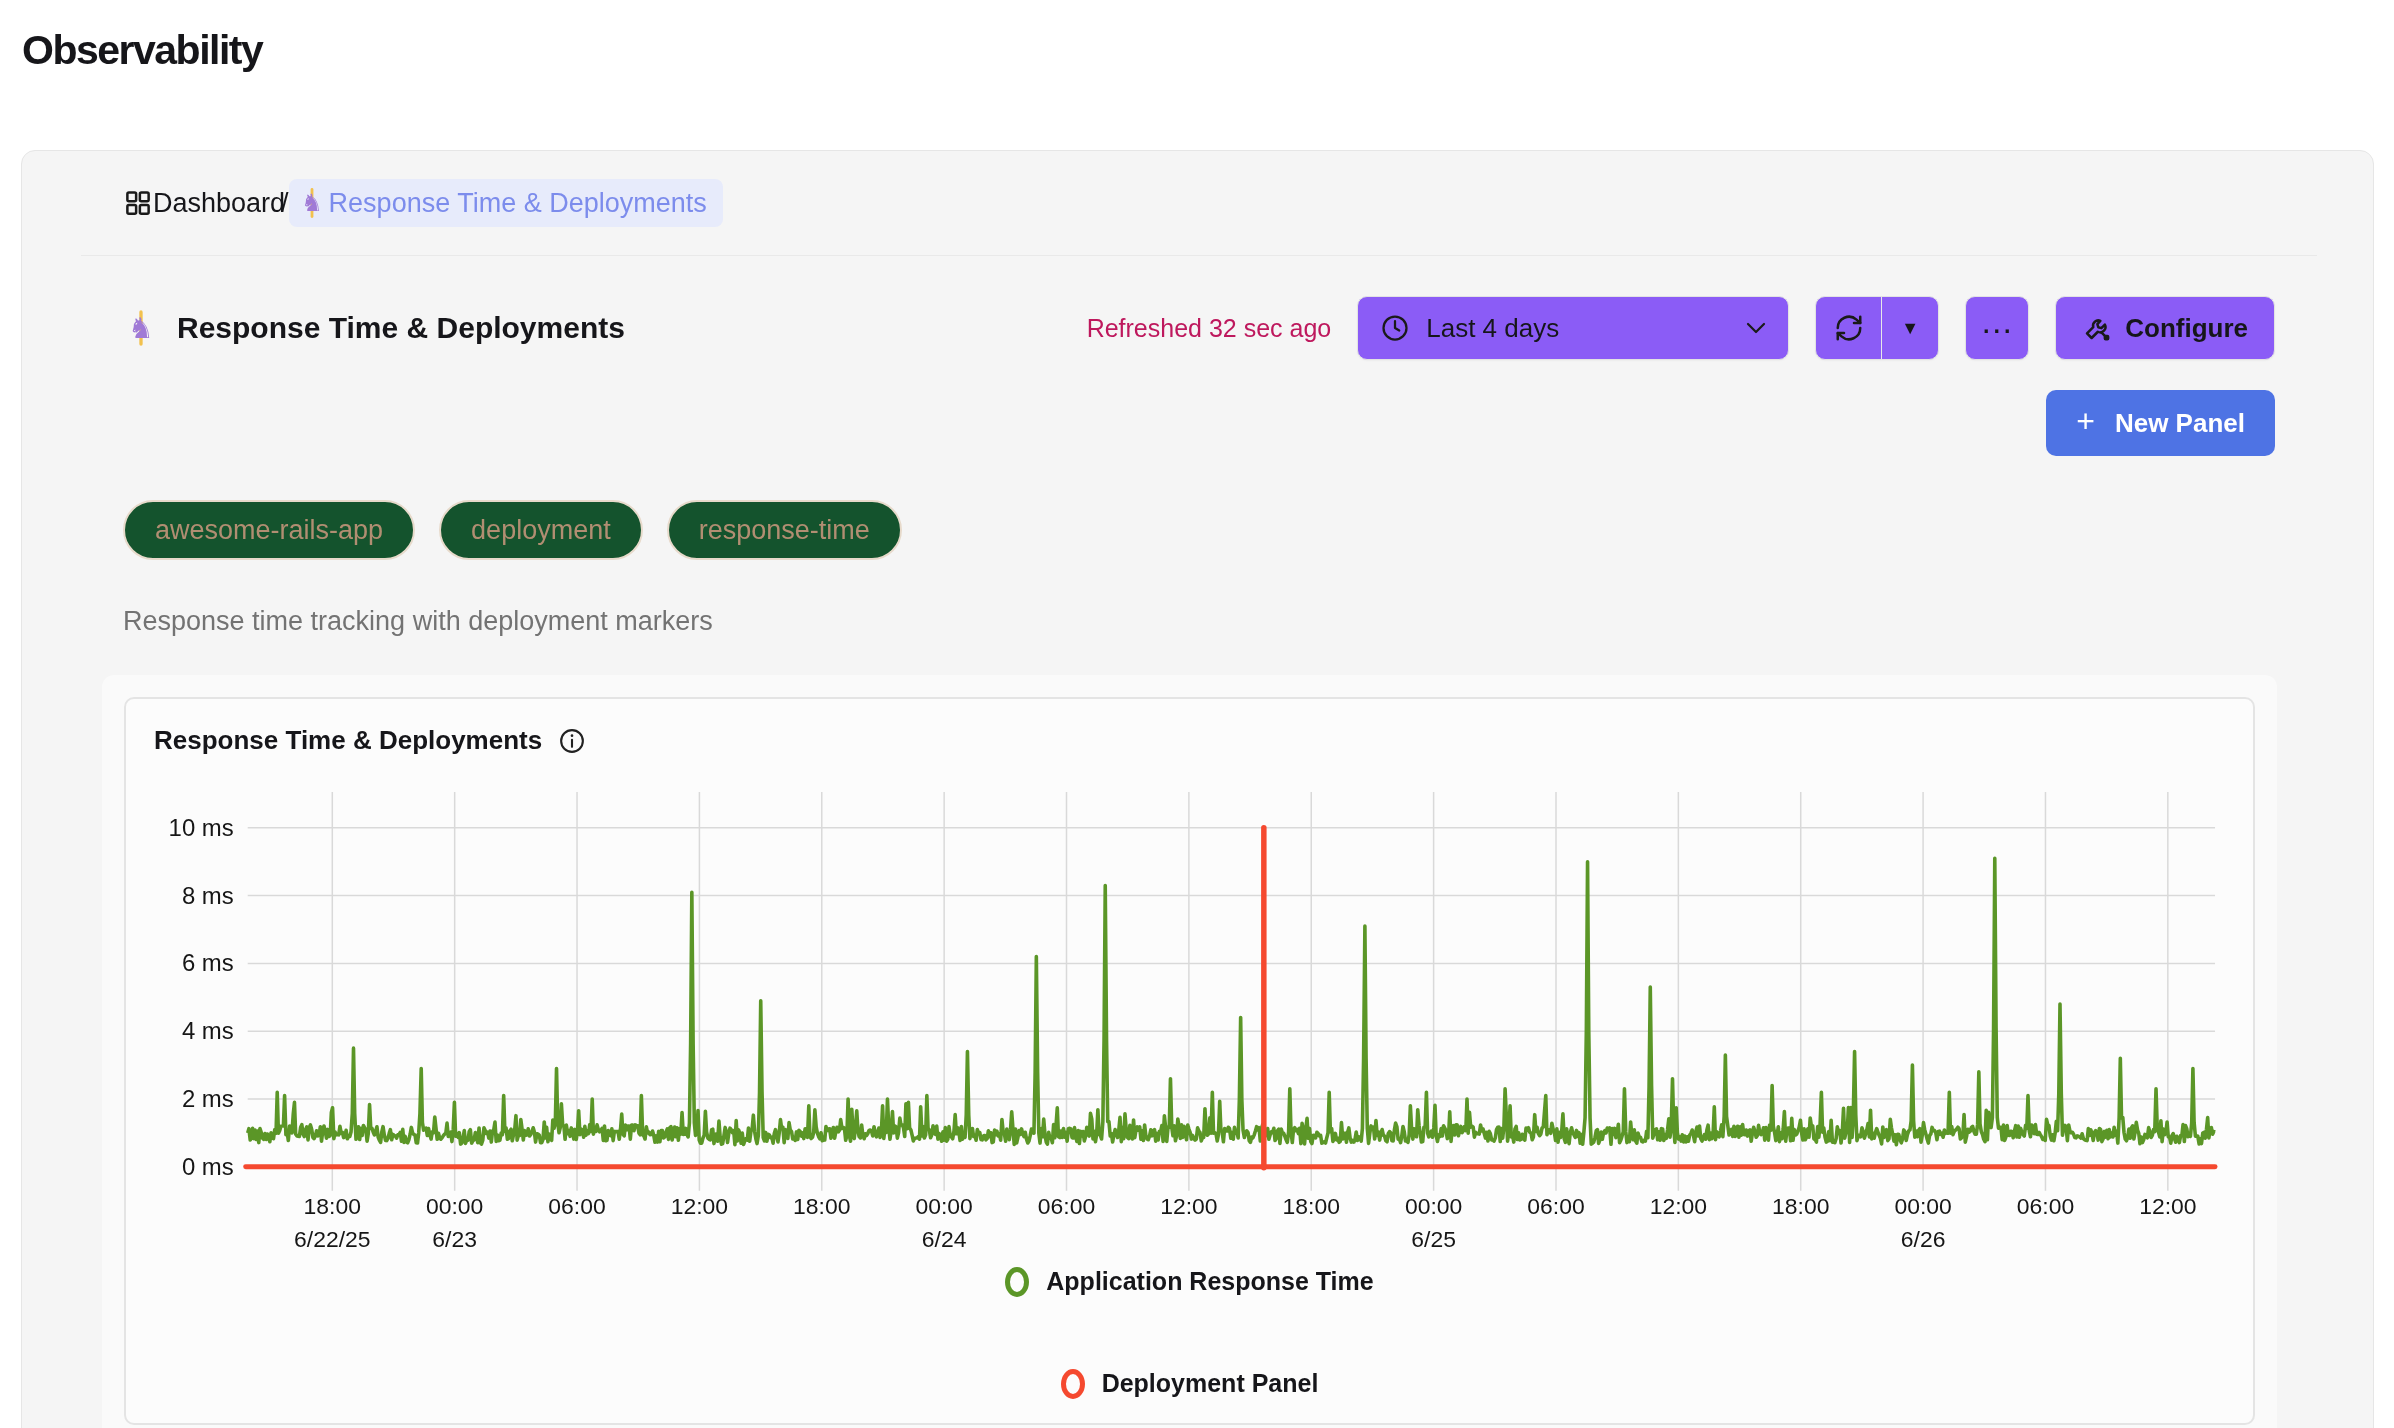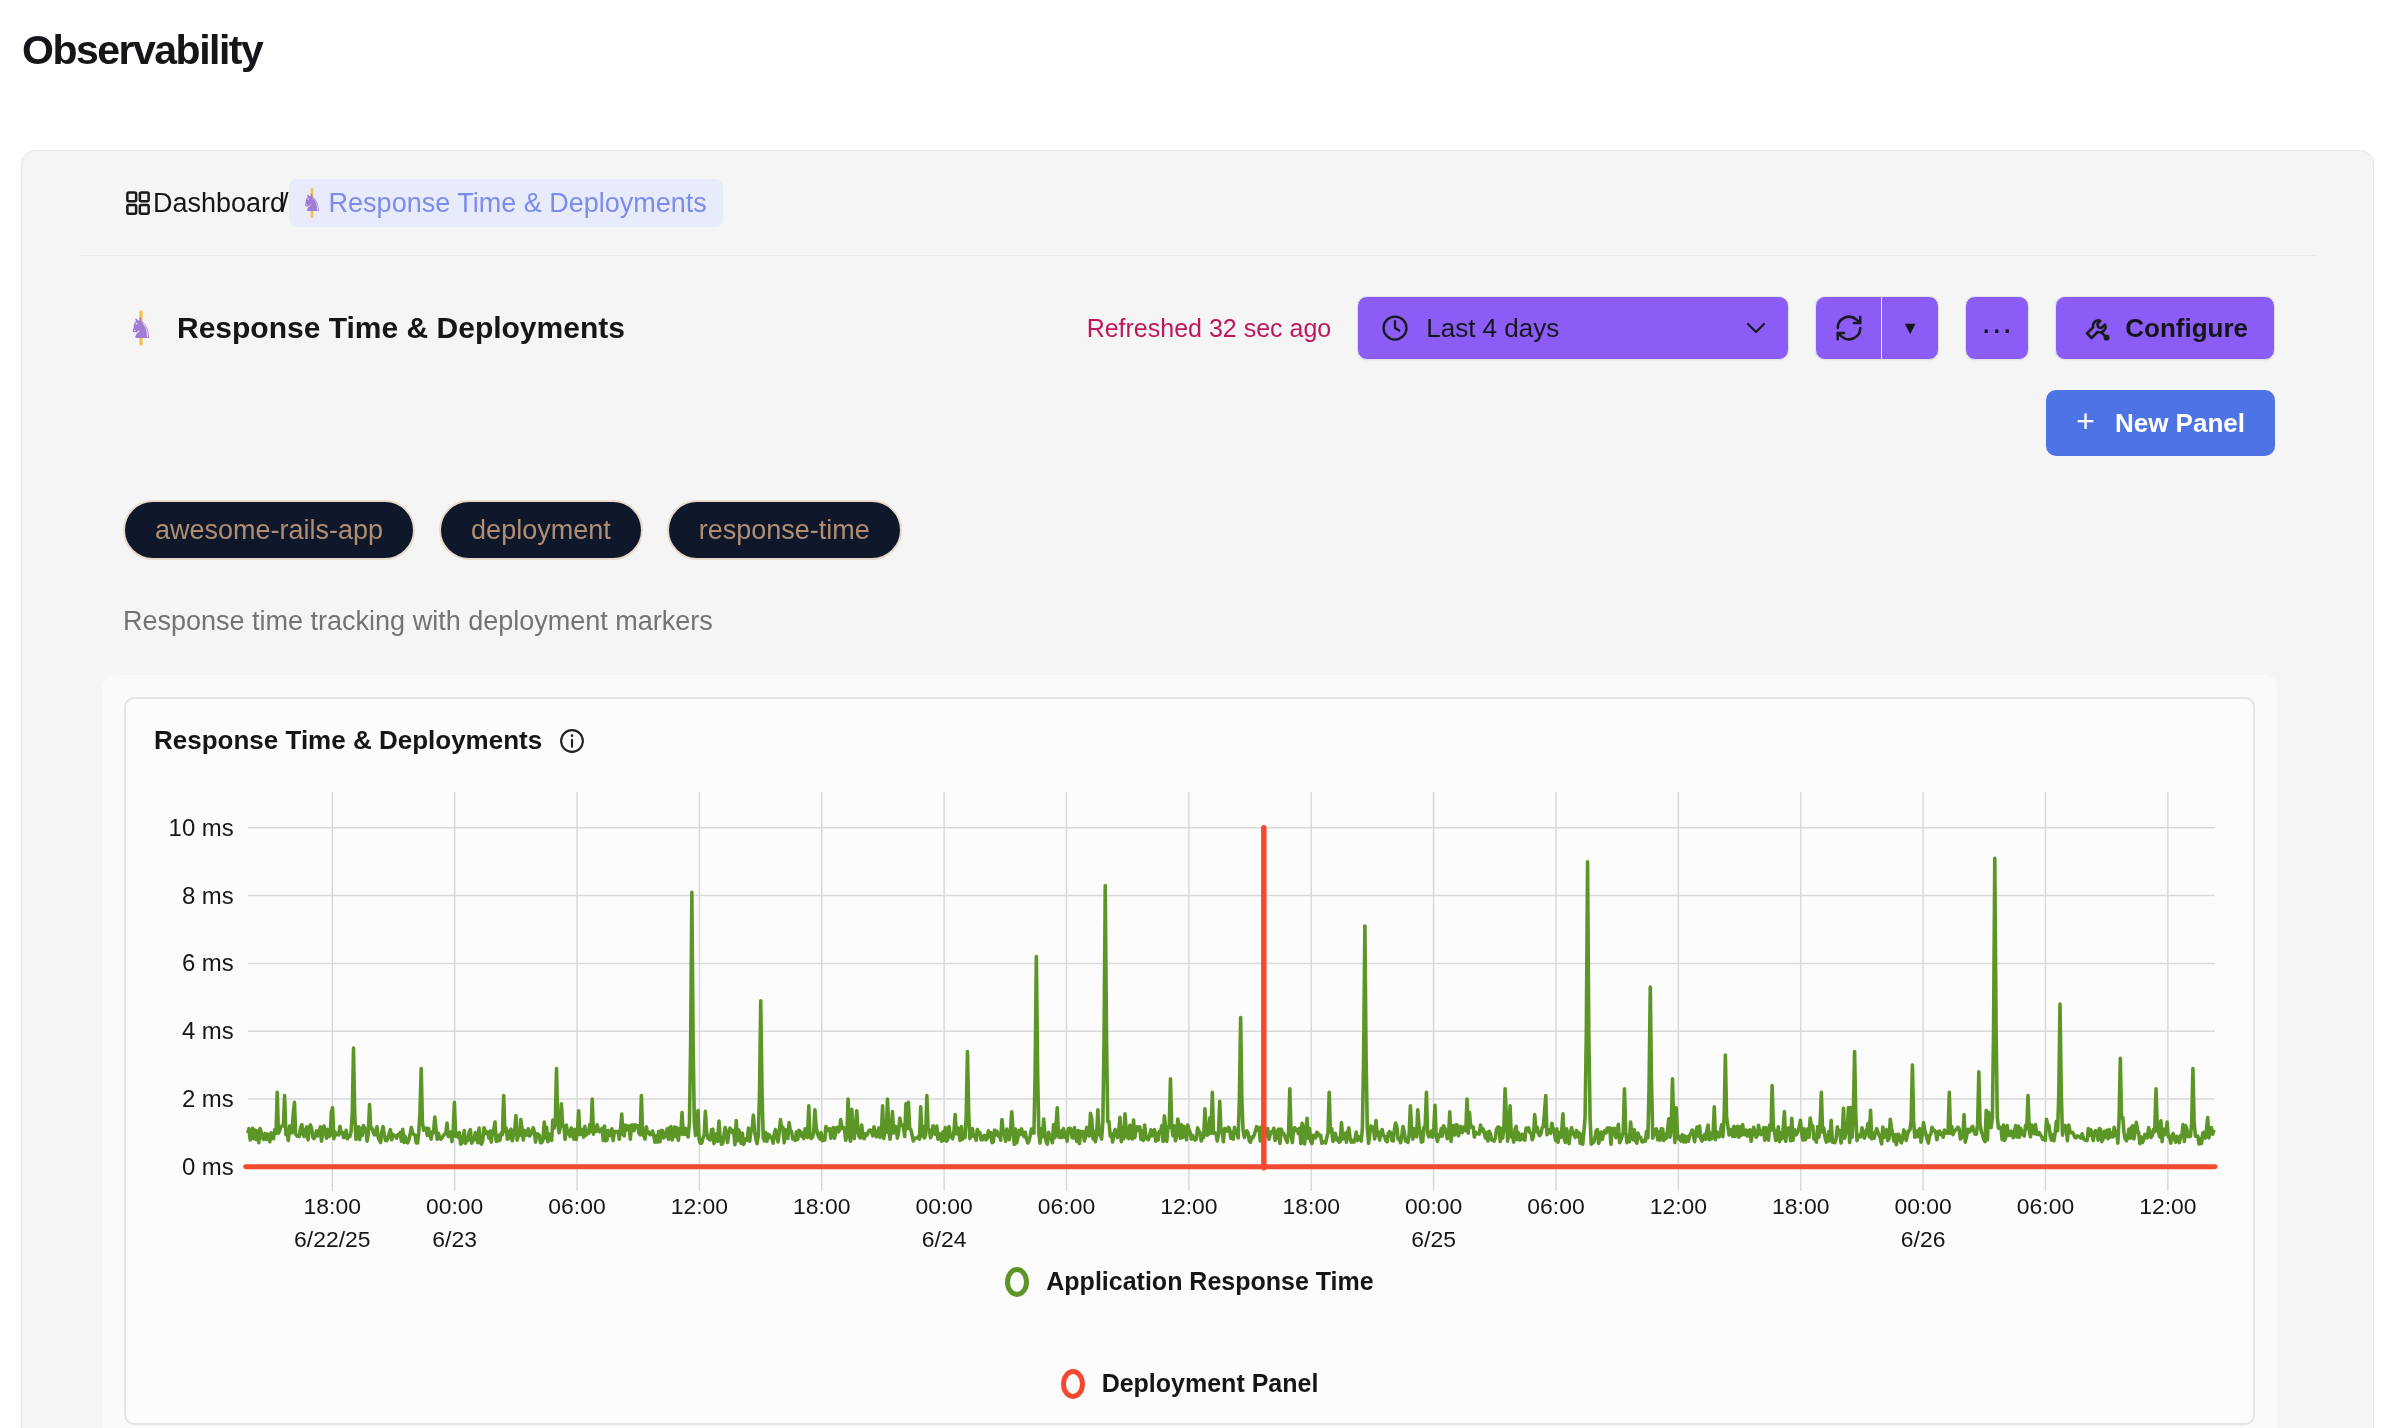--- a/index.html
+++ b/index.html
@@ -51,21 +51,21 @@
     height:66px; padding:0 30px; background:#4e73e4; color:#fff; border:none;
     border-radius:10px; font-size:26px; font-weight:600;
     display:flex; align-items:center; gap:20px; cursor:pointer;
     font-family:"Liberation Sans", sans-serif;
   }
   .btn-primary .plus { font-size:32px; font-weight:400; margin-top:-3px; }
 
   .tags { display:flex; gap:24px; margin-top:44px; }
   .tag {
     height:60px; padding:0 30px; border-radius:32px;
-    background:#0f172a; border:2px solid #e7dacb; color:#b18e72;
+    background:#14532d; border:2px solid #e7dacb; color:#b18e72;
     font-size:27px; font-weight:500; display:flex; align-items:center; cursor:pointer;
   }
 
   .description { margin-top:46px; font-size:27px; color:#737373; }
 
   
   .chart-wrap { margin:38px -2px 0 -21px; background:#fafafa; border-radius:12px; padding:22px; }
   .chart-panel { background:#fcfcfc; border:2px solid #e4e4e4; border-radius:10px; padding:18px 20px 16px; }
   .chart-title-row { display:flex; align-items:center; gap:16px; font-size:26px; font-weight:700; color:#16161a; padding:8px 0 0 8px; }
   .chart-svg { display:block; width:100%; height:auto; }

